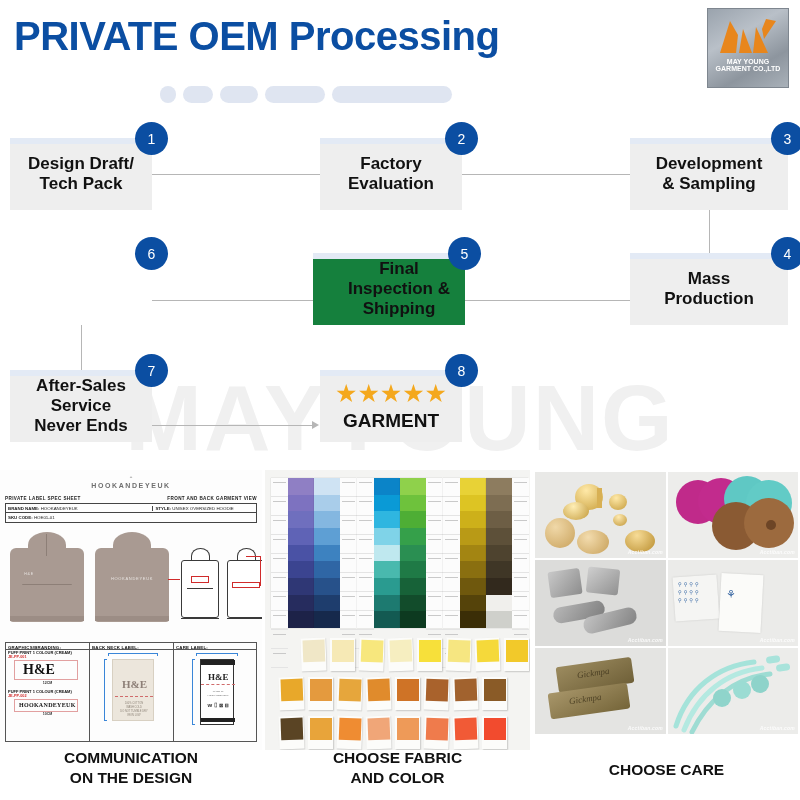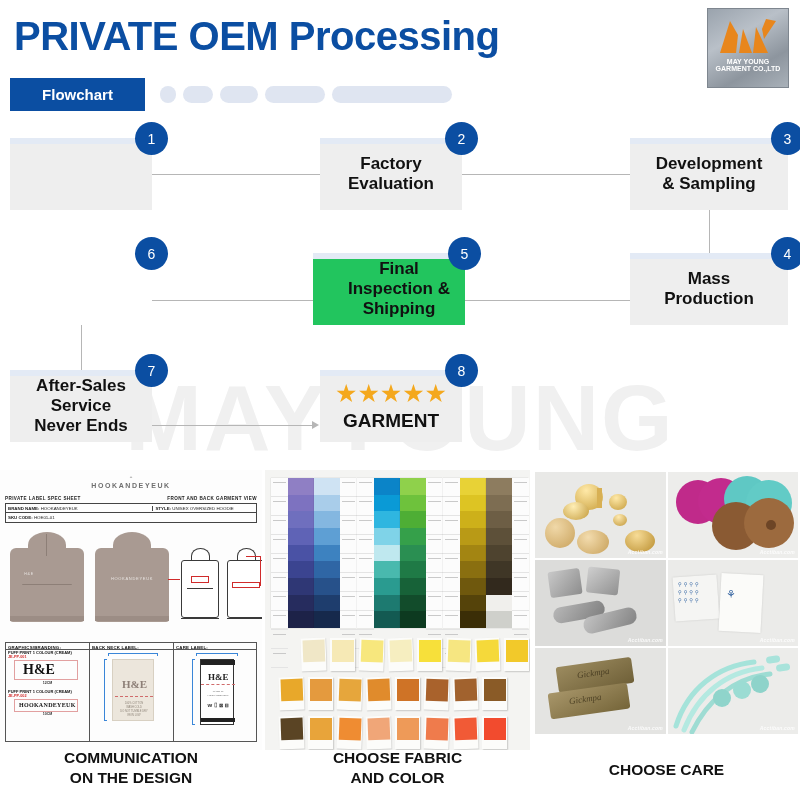--- a/index.html
+++ b/index.html
@@ -160,21 +160,20 @@
       <svg class="logo-mark" viewBox="0 0 64 42">
         <path d="M4 38 L14 6 L22 20 L20 38 Z" fill="#E8861C"></path>
         <path d="M23 38 L27 14 L36 38 Z" fill="#E8861C"></path>
         <path d="M37 38 L40 12 L52 38 Z" fill="#E8861C"></path>
         <path d="M50 4 L60 6 L48 24 L46 14 Z" fill="#E8861C"></path>
       </svg>
       <div class="logo-l1">MAY YOUNG</div>
       <div class="logo-l2">GARMENT CO.,LTD</div>
     </div>
 
-    <div class="flow-badge">Flowchart</div>
     <div class="pills" id="pills">
         <div class="pill" style="width: 16px;"></div>
         <div class="pill" style="width: 30px;"></div>
         <div class="pill" style="width: 38px;"></div>
         <div class="pill" style="width: 60px;"></div>
         <div class="pill" style="width: 120px;"></div>
       </div>
   </div>
 
   <div class="flow" id="flow">
@@ -182,38 +181,39 @@
     <div class="conn h" style="left:152px; top:174px; width:168px;"></div>
     <div class="conn h" style="left:462px; top:174px; width:168px;"></div>
     <div class="conn v" style="left:709px; top:210px; height:43px;"></div>
     <div class="conn h" style="left:465px; top:300px; width:165px;"></div>
     <div class="conn h" style="left:152px; top:300px; width:161px;"></div>
     <div class="conn v" style="left:81px;  top:325px; height:45px;"></div>
     <div class="conn h" style="left:152px; top:425px; width:161px;"></div>
     <div class="arrowhead" style="left:312px; top:421px;"></div>
   <div class="node" style="left: 10px; top: 138px; width: 142px; height: 72px; background: rgb(238, 238, 238);">
         <div class="bar"></div>
+        <div class="ntext">Design Draft/<br>Tech Pack</div>
       </div>
       <div class="badge-num" style="left: 135px; top: 122px; background: rgb(11, 78, 162);">1</div>
       <div class="node" style="left: 320px; top: 138px; width: 142px; height: 72px; background: rgb(238, 238, 238);">
         <div class="bar"></div>
         <div class="ntext">Factory<br>Evaluation</div>
       </div>
       <div class="badge-num" style="left: 445px; top: 122px; background: rgb(11, 78, 162);">2</div>
       <div class="node" style="left: 630px; top: 138px; width: 158px; height: 72px; background: rgb(238, 238, 238);">
         <div class="bar"></div>
         <div class="ntext">Development<br>&amp; Sampling</div>
       </div>
       <div class="badge-num" style="left: 771px; top: 122px; background: rgb(11, 78, 162);">3</div>
       <div class="node" style="left: 630px; top: 253px; width: 158px; height: 72px; background: rgb(238, 238, 238);">
         <div class="bar"></div>
         <div class="ntext">Mass<br>Production</div>
       </div>
       <div class="badge-num" style="left: 771px; top: 237px; background: rgb(11, 78, 162);">4</div>
-      <div class="node" style="left: 313px; top: 253px; width: 152px; height: 72px; background: #22c55e; padding-left: 20px;">
+      <div class="node" style="left: 313px; top: 253px; width: 152px; height: 72px; background: #15803d; padding-left: 20px;">
         <div class="bar"></div>
         <div class="ntext">Final<br>Inspection &amp;<br>Shipping</div>
       </div>
       <div class="badge-num" style="left: 448px; top: 237px; background: rgb(11, 78, 162);">5</div>
       <div class="badge-num" style="left: 135px; top: 237px; background: rgb(11, 78, 162);">6</div>
       <div class="node" style="left: 10px; top: 370px; width: 142px; height: 72px; background: rgb(238, 238, 238);">
         <div class="bar"></div>
         <div class="ntext">After-Sales<br>Service<br>Never Ends</div>
       </div>
       <div class="badge-num" style="left: 135px; top: 354px; background: rgb(11, 78, 162);">7</div>

